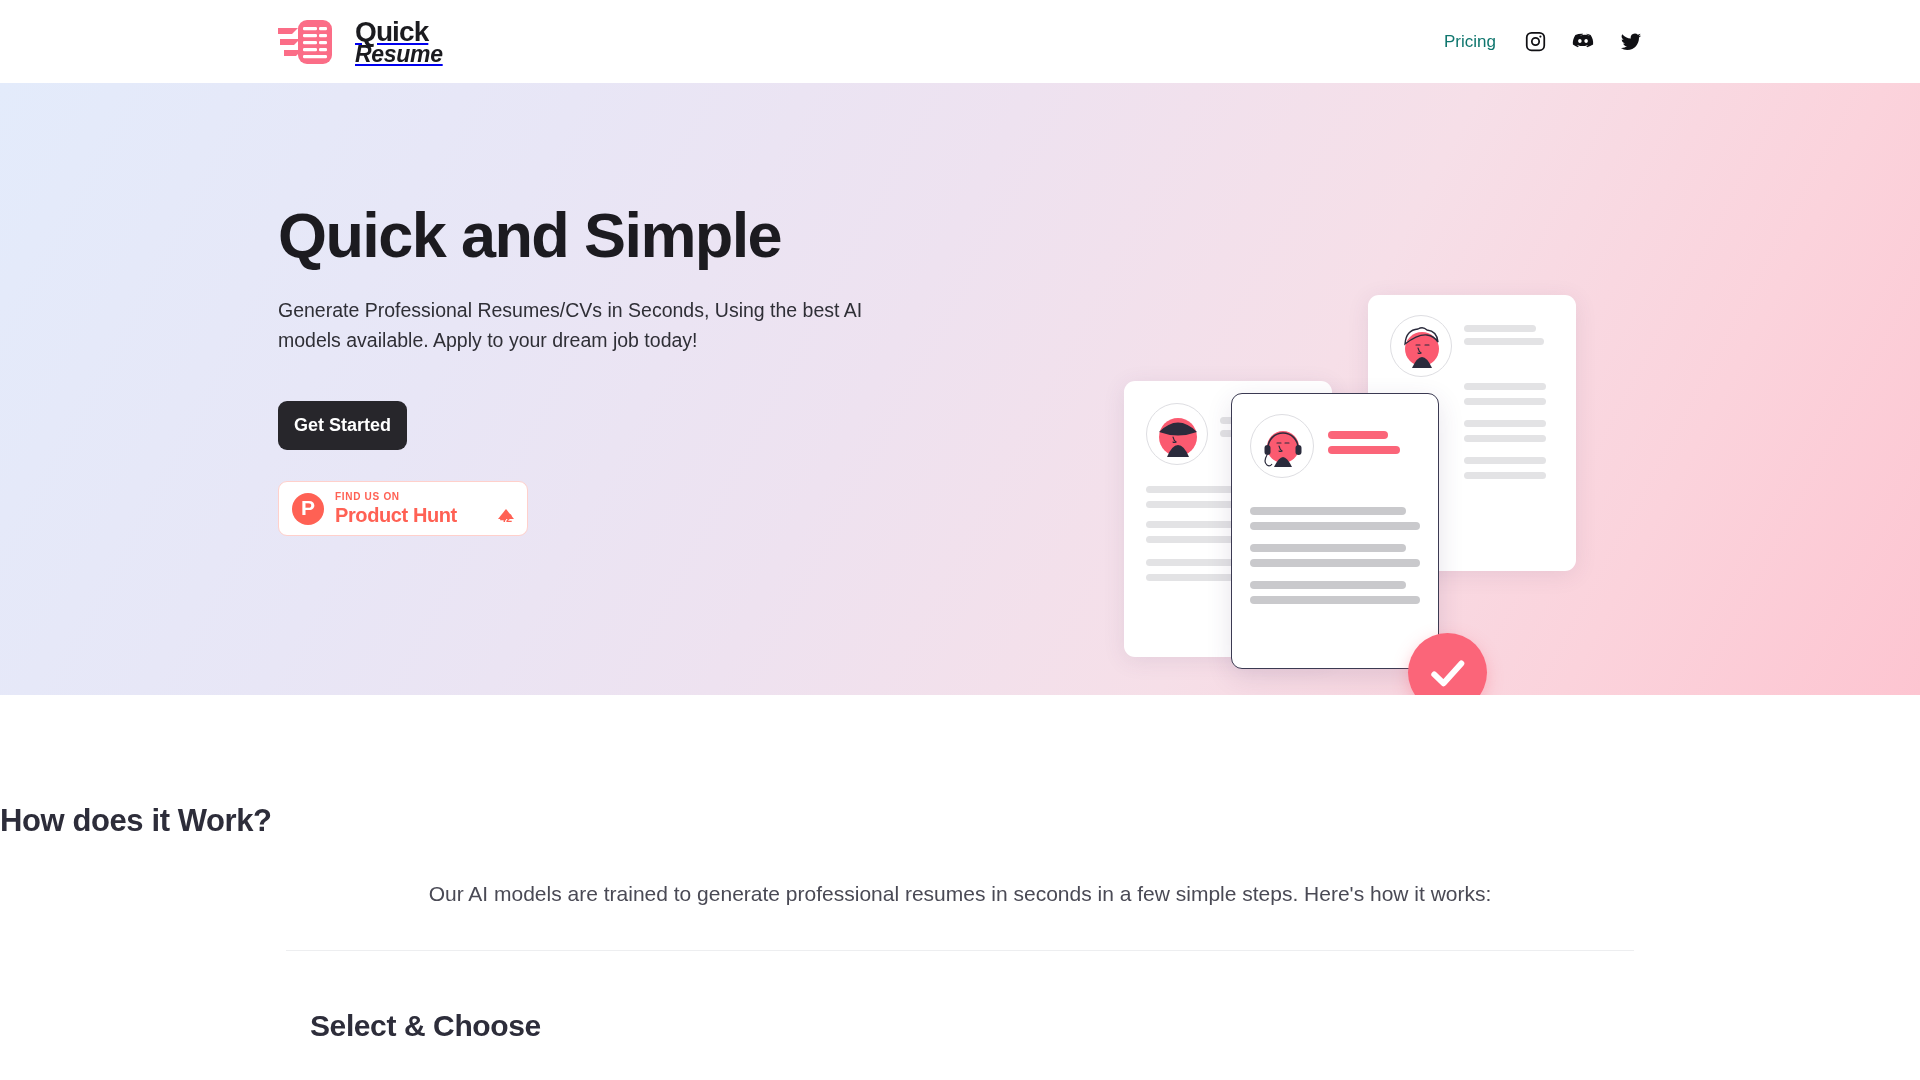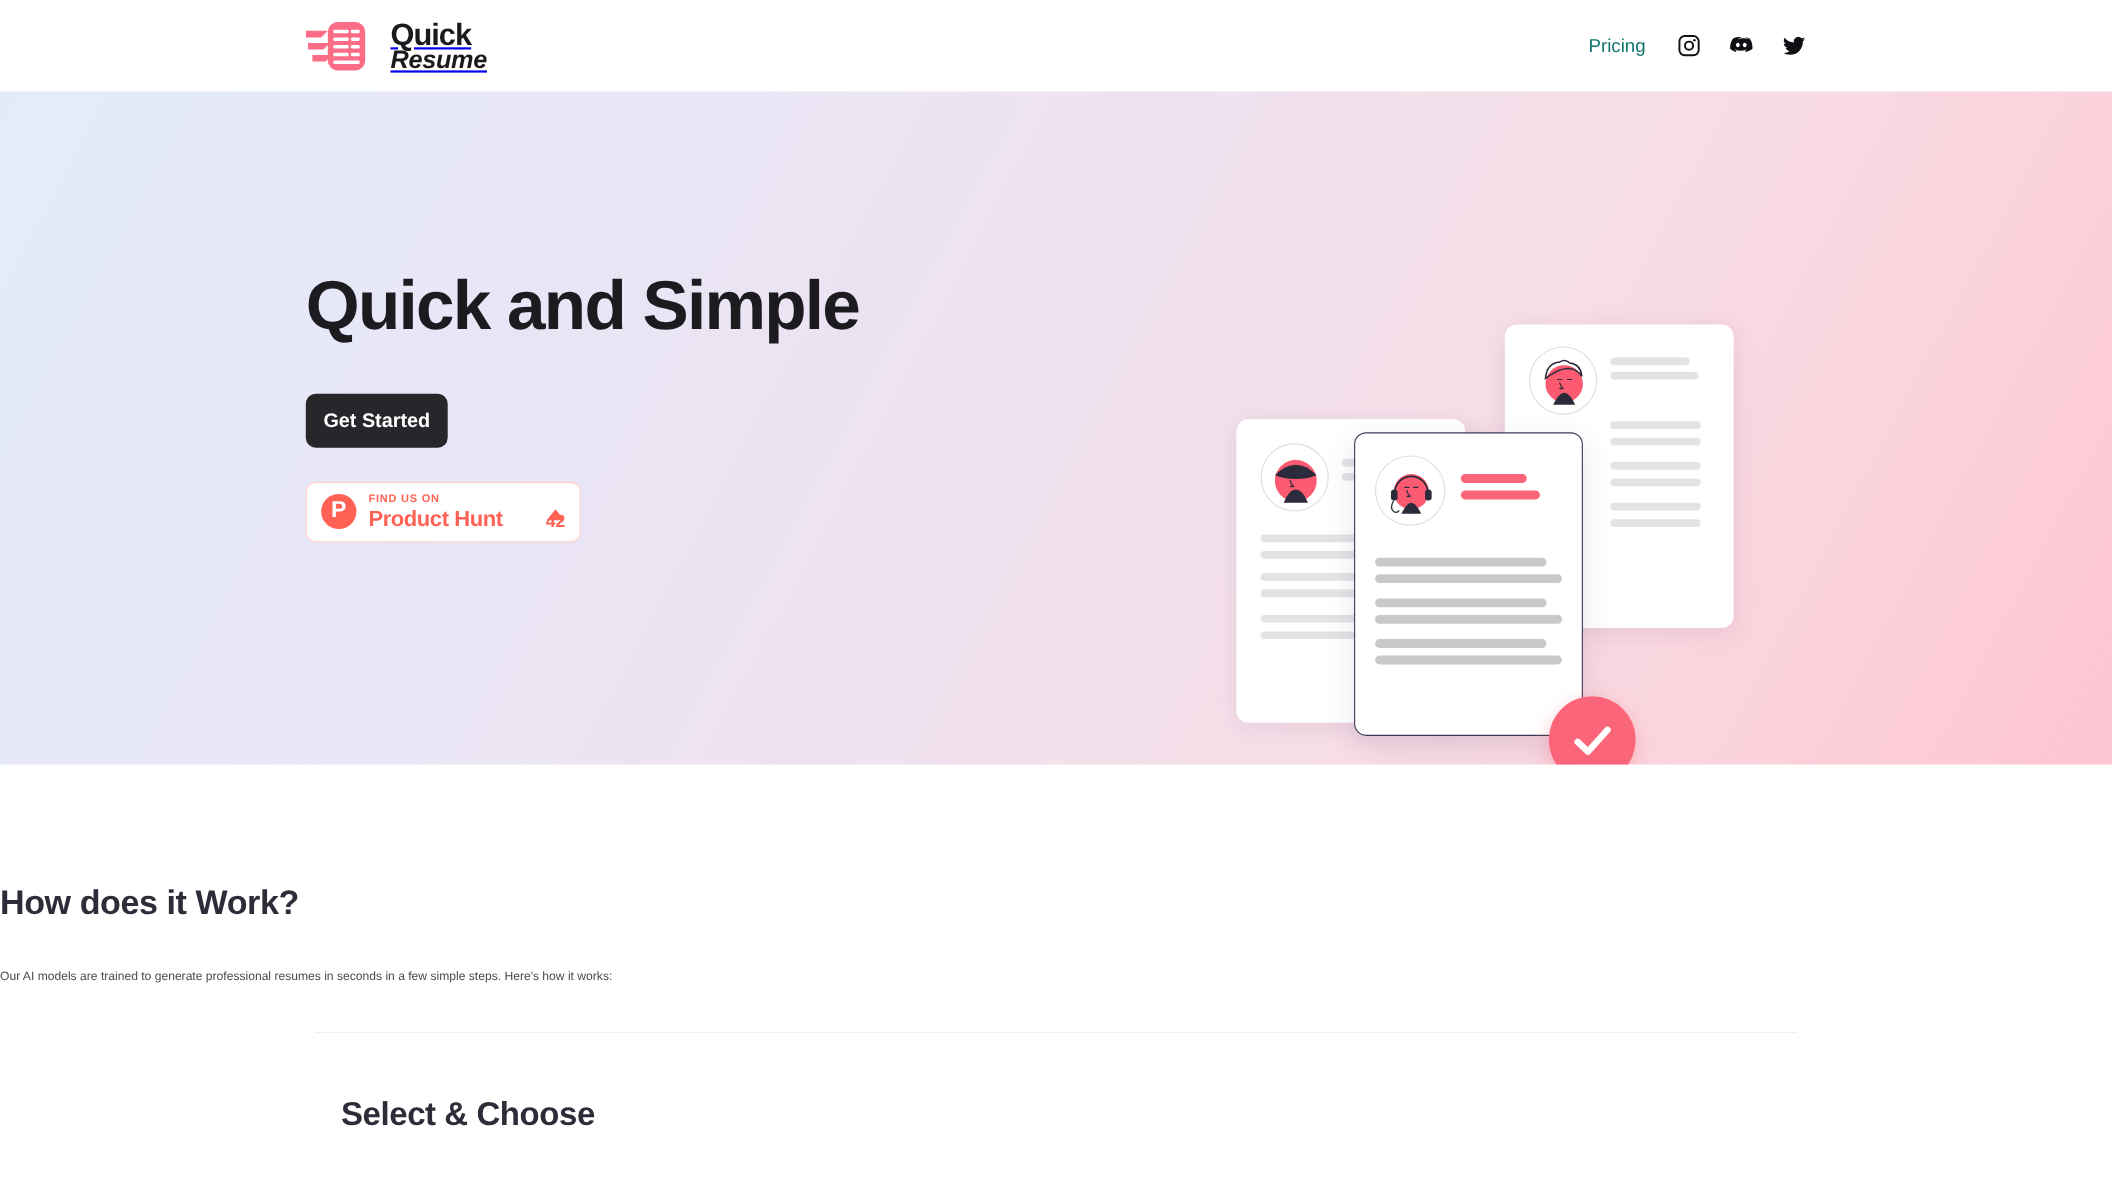--- a/index.html
+++ b/index.html
@@ -101,21 +101,21 @@
     color:#ff6154; display:block; margin-top:3px;
   }
   .ph-votes { text-align:center; flex:0 0 auto; line-height:1; }
   .ph-arrow {
     width:0; height:0; margin:0 auto;
     border-left:8px solid transparent; border-right:8px solid transparent;
     border-bottom:10px solid #ff6154;
   }
   .ph-count {
     display:block; margin-top:4px;
-    font-size:16px; font-weight:bold; color:#ff6154;
+    font-size:11px; font-weight:bold; color:#ff6154;
   }
 
   
   .illus { position:absolute; left:1100px; top:212px; width:480px; height:430px; }
   .doc {
     position:absolute; background:#ffffff; border-radius:11px;
   }
   .doc.back-left  { left:24px;  top:86px;  width:208px; height:276px;
                     box-shadow:0 4px 22px rgba(80,60,110,.10); }
   .doc.back-right { left:268px; top:0px;   width:208px; height:276px;
@@ -139,22 +139,22 @@
     box-shadow:0 5px 16px rgba(251,101,121,.35);
   }
 
   
   .works { background:#ffffff; padding-top:108px; }
   .works-title {
     text-align:left; font-size:31px; font-weight:bold;
     color:#2d2d3a; letter-spacing:-0.4px;
   }
   .works-sub {
-    margin-top:43px;
-    font-size:11px; color:#4a4a55;
+    text-align:center; margin-top:43px;
+    font-size:21px; color:#4a4a55;
   }
   .divider {
     width:1348px; height:1px; background:#edeef0;
     margin:44px auto 0 auto;
   }
   .step-title {
     width:1348px; margin:58px auto 0 auto;
     font-size:30px; font-weight:bold; color:#2d2d3a;
     letter-spacing:-0.4px; padding-left:24px;
   }
@@ -214,20 +214,21 @@
       </svg>
     </a>
   </nav>
 </header>
 
 <section class="hero">
   <div class="hero-inner">
 
     <div class="hero-copy">
       <h1 class="hero-title">Quick and Simple</h1>
+      <p class="hero-sub">Generate Professional Resumes/CVs in Seconds, Using the best AI models available. Apply to your dream job today!</p>
 
       <button class="cta" type="button">Get Started</button>
 
       <a class="ph-badge" href="#">
         <span class="ph-logo">P</span>
         <span class="ph-text">
           <span class="ph-small">FIND US ON</span>
           <span class="ph-name">Product Hunt</span>
         </span>
         <span class="ph-votes">

